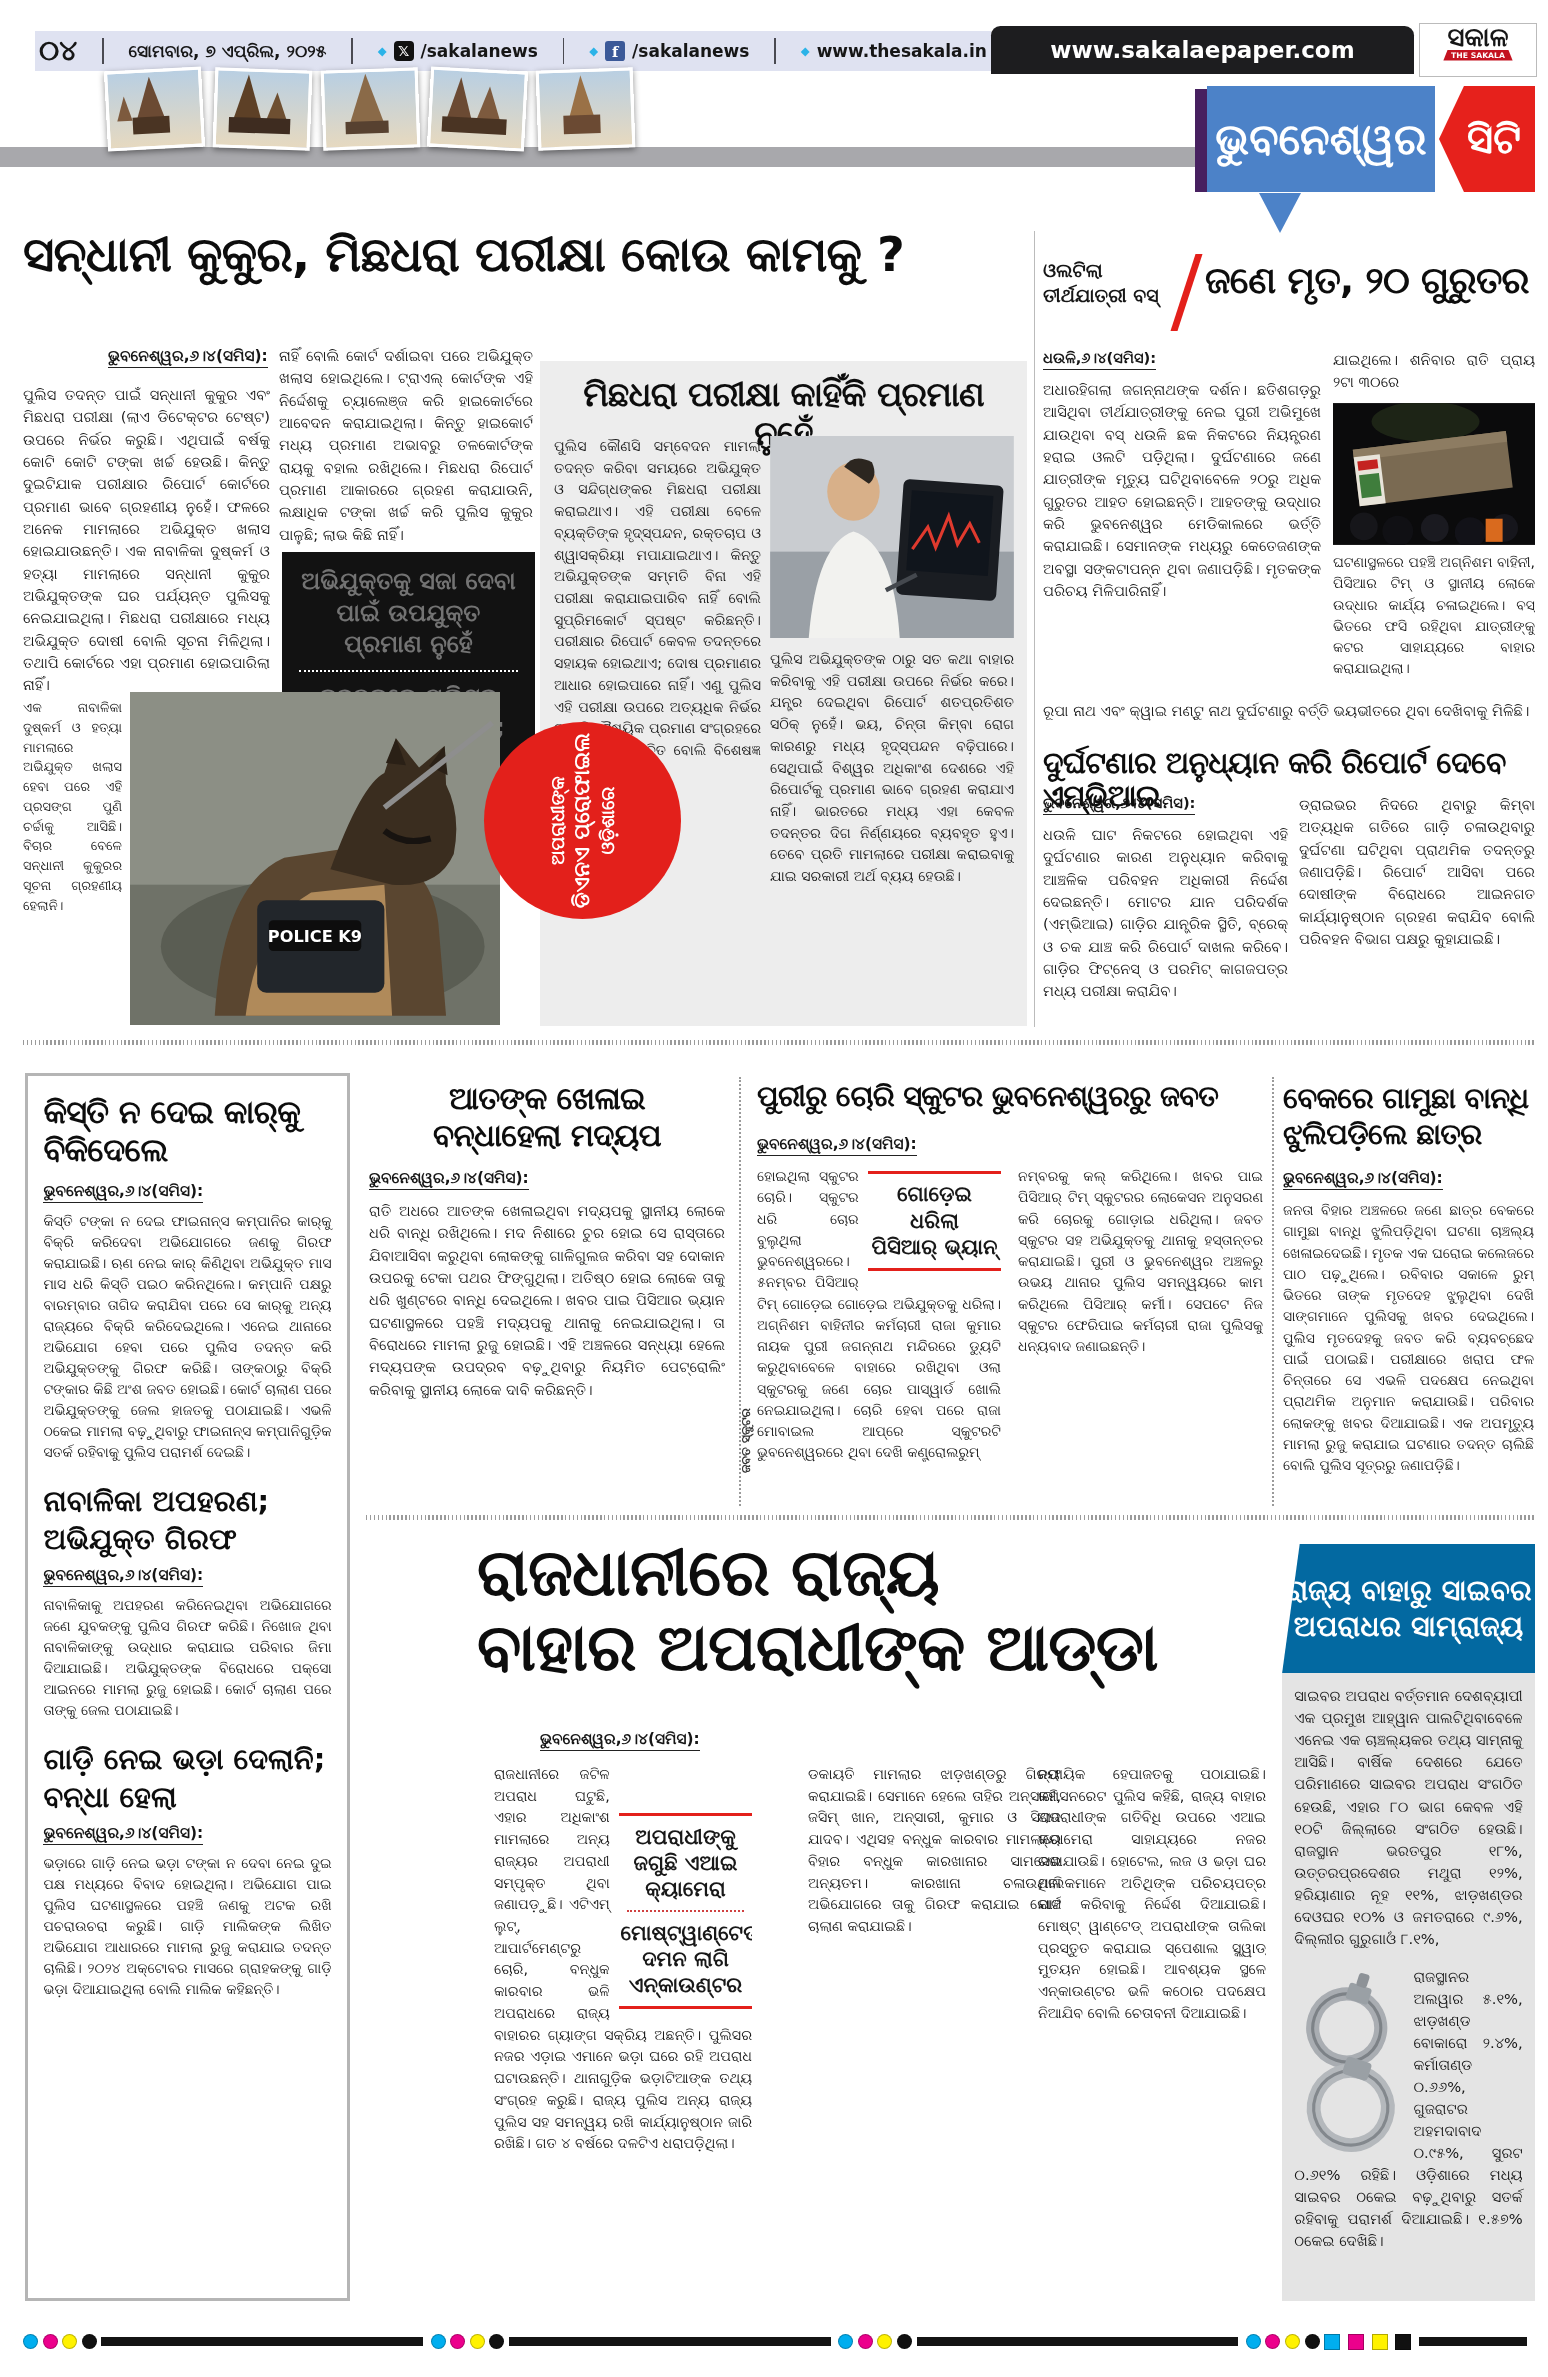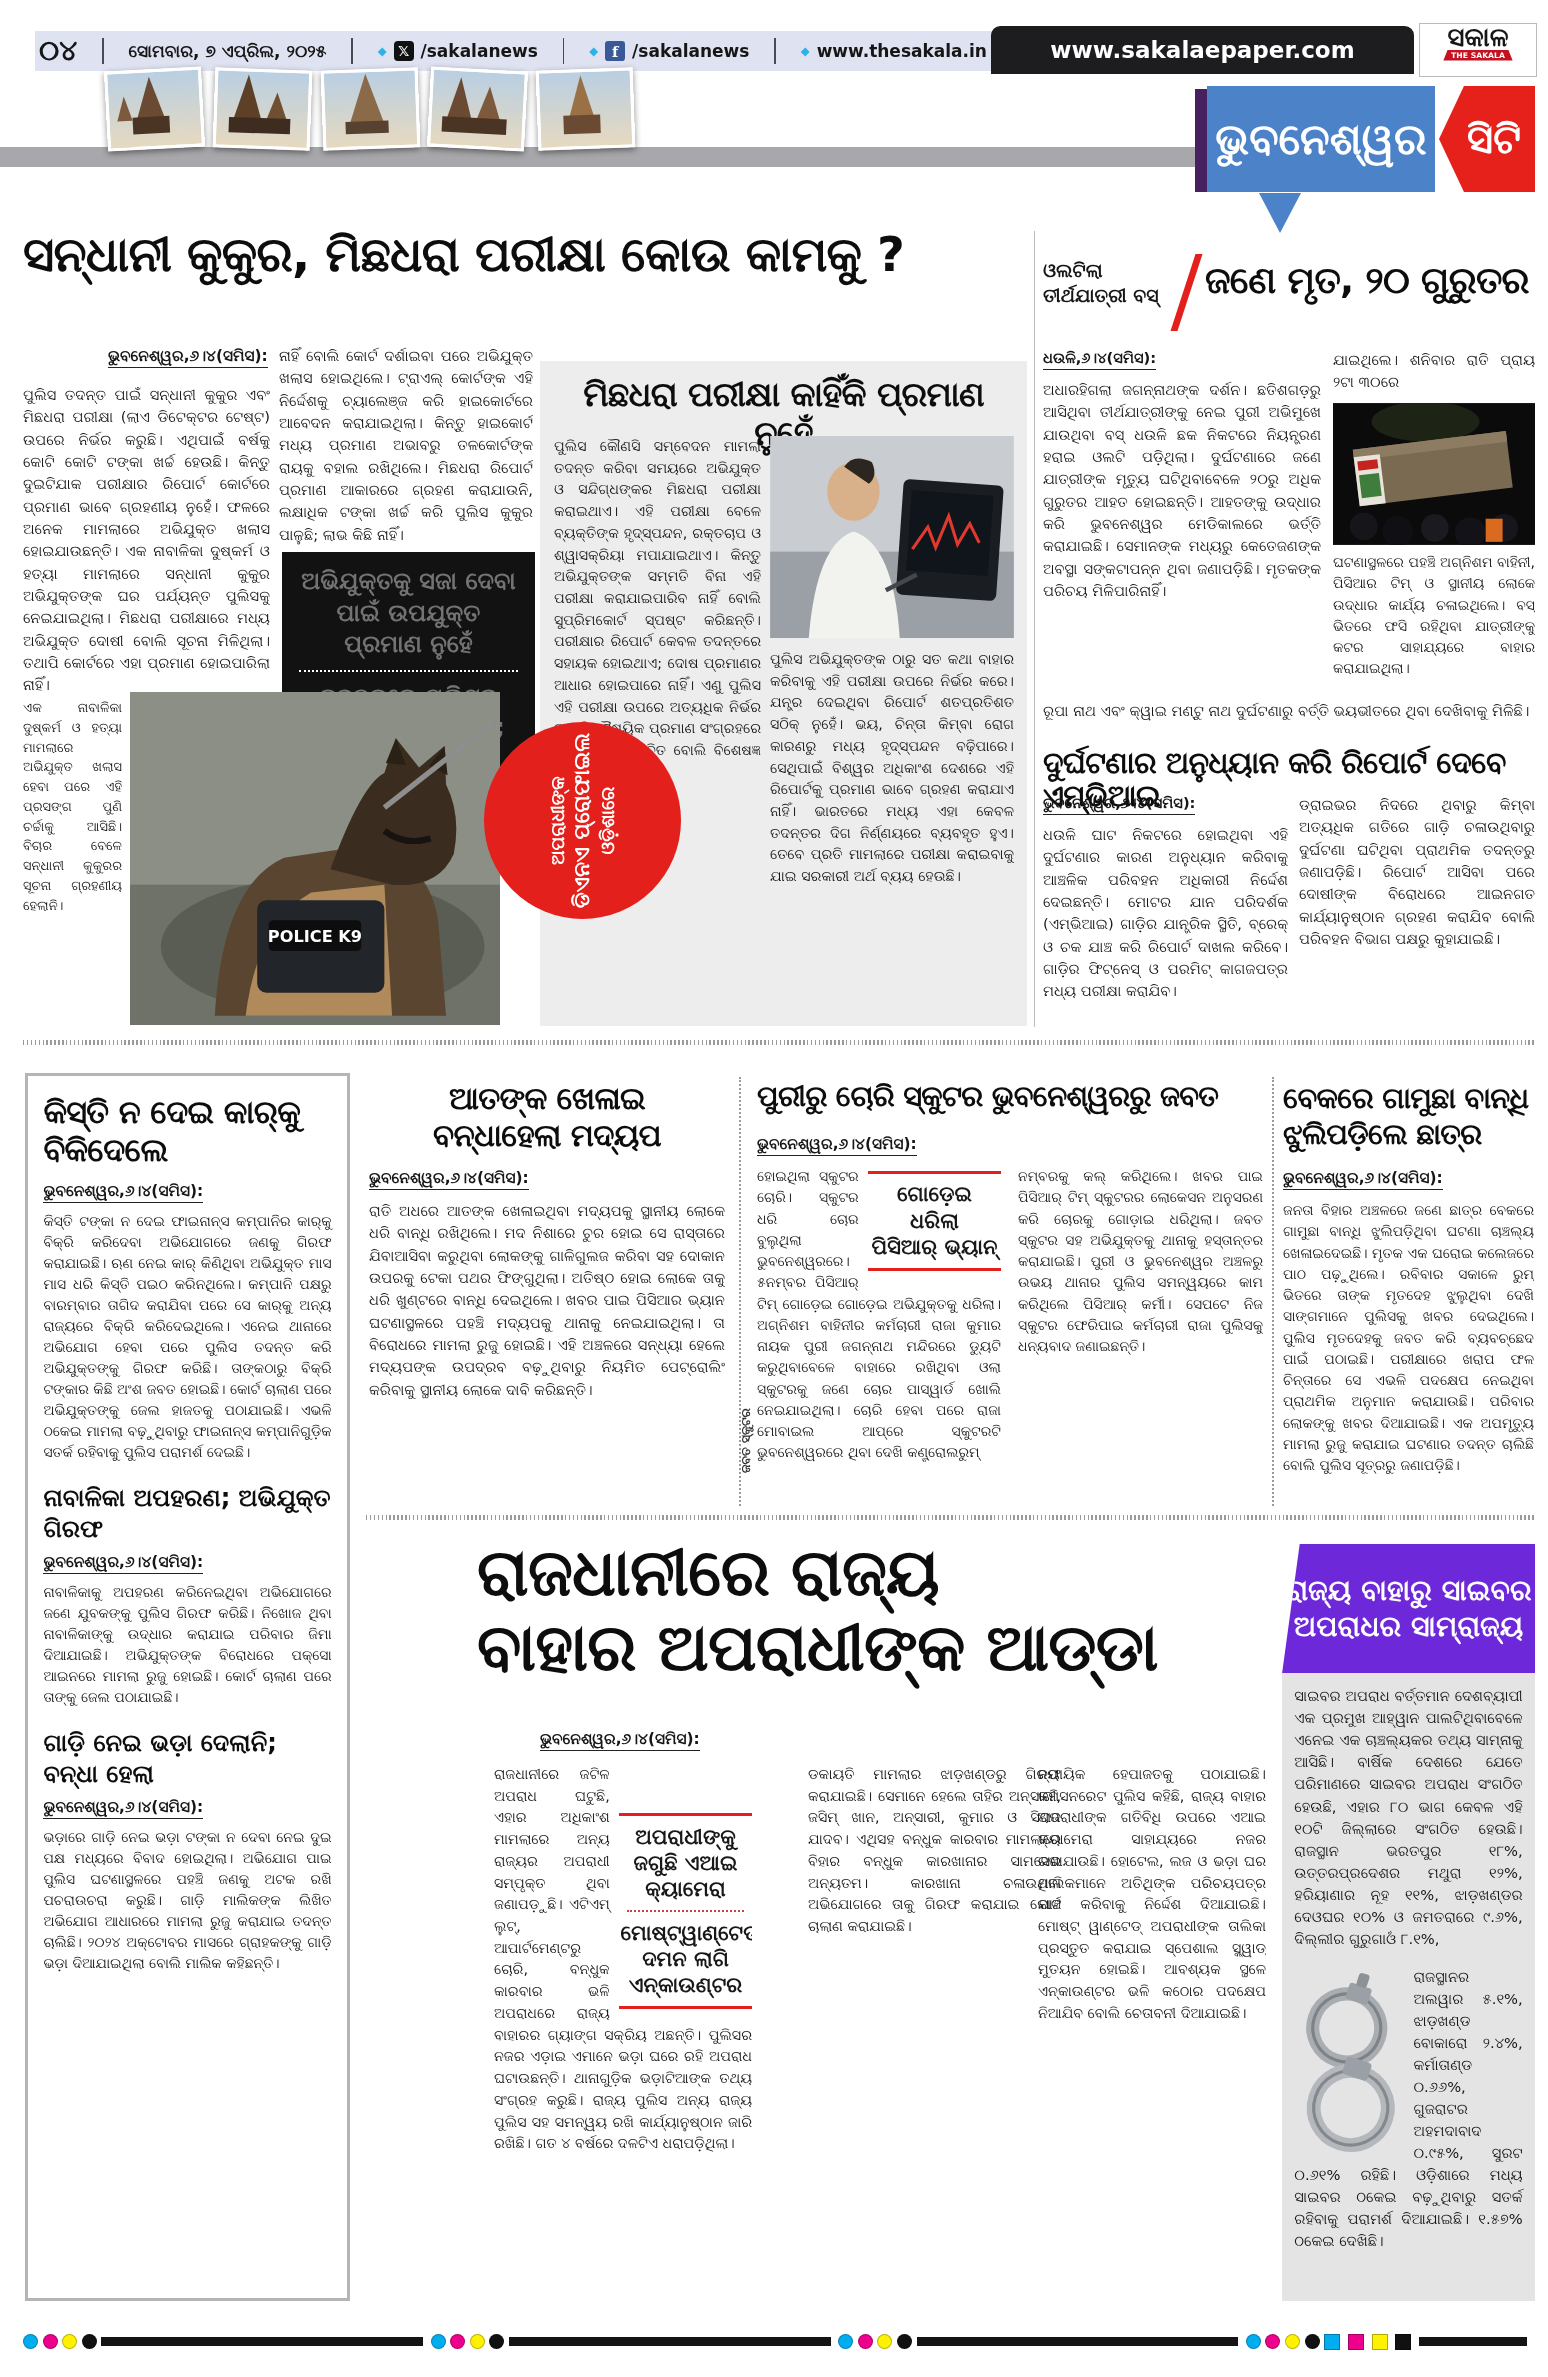--- a/index.html
+++ b/index.html
@@ -49,22 +49,22 @@
   .badge .rot{transform:rotate(-90deg);text-align:center;color:#fff;font-weight:900;line-height:1.25;width:177px;}
   .subbox{position:absolute;left:540px;top:361px;width:487px;height:665px;background:#ededed;}
   .inset{float:right;width:130px;margin:4.6px 0 6.2px 9.3px;border-top:3.9px solid #e3201b;border-bottom:3.9px solid #e3201b;
          padding:7.7px 1.5px;text-align:center;font-weight:900;font-size:21px;line-height:1.25;background:#fff;}
   .inset .mid{border-top:2.3px dotted #d04040;margin:7.7px 6.2px;}
   .tickline{position:absolute;height:4.6px;background:repeating-linear-gradient(90deg,#9a9a9a 0 1.5px,transparent 1.5px 3.9px);}
   .vdotted{position:absolute;width:0;border-left:2.3px dotted #9a9a9a;}
   .box1{position:absolute;left:25px;top:1073px;width:325px;height:1228px;border:3.1px solid #b5b5b5;
         padding:17px 15.4px;box-sizing:border-box;}
   .midhead{font-weight:900;font-size:32px;line-height:1.2;color:#0d0d0d;letter-spacing:-0.8px;}
-  .subhead2{font-weight:900;font-size:24px;line-height:1.3;margin-top:20px;color:#0d0d0d;}
-  .blackhead{position:absolute;left:1282px;top:1544px;width:253px;height:130px;background:#6d28d9;
+  .subhead2{font-weight:900;font-size:29px;line-height:1.3;margin-top:20px;color:#0d0d0d;}
+  .blackhead{position:absolute;left:1282px;top:1544px;width:253px;height:130px;background:#0369a1;
              clip-path:polygon(7% 0,100% 0,100% 100%,0 100%);display:flex;flex-direction:column;align-items:center;justify-content:center;
              color:#fff;font-size:28.5px;font-weight:900;line-height:1.25;}
   .cybergray{position:absolute;left:1282px;top:1673px;width:253px;height:628px;background:#e4e4e4;
              padding:12.3px 12.3px;box-sizing:border-box;text-align:justify;font-size:14.7px;line-height:1.5;overflow:hidden;}
   .cuffs{float:left;width:116px;height:193px;margin:4.6px 7.7px 0 -4.6px;shape-outside:inset(0);}
   .vertcap{position:absolute;writing-mode:vertical-rl;transform:rotate(180deg);font-size:12.3px;font-weight:bold;color:#333;}
   
   .footer{position:absolute;left:23px;top:2330px;width:1504px;height:23px;display:flex;align-items:center;gap:7.7px;}
   .regdot{width:13px;height:13px;border-radius:50%;margin-right:-3.1px;border:0.8px solid rgba(0,0,0,.25);}
   .regsq{width:14px;height:14px;border:0.8px solid rgba(0,0,0,.3);}

